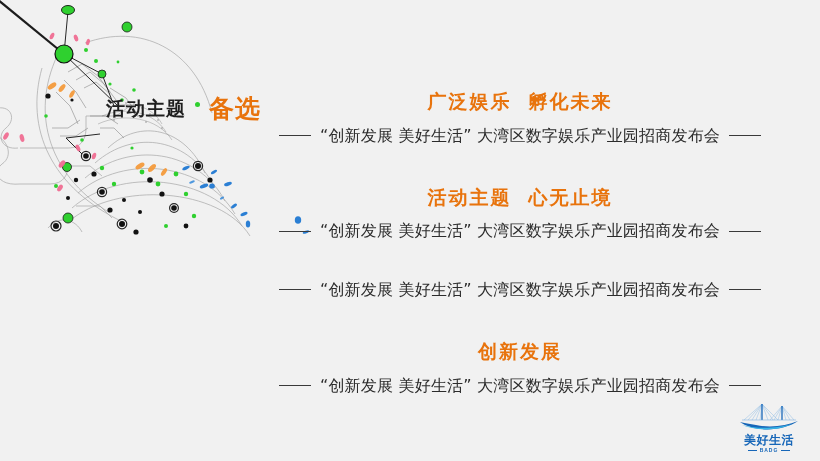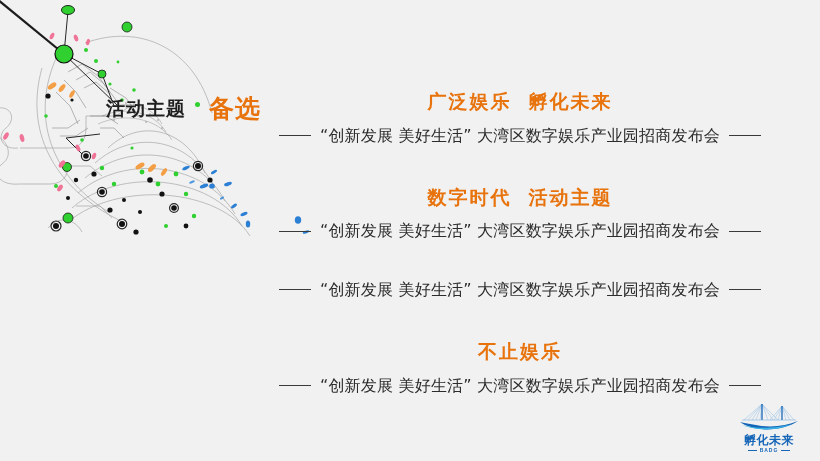--- a/index.html
+++ b/index.html
@@ -340,38 +340,38 @@
     <div class="option">
       <div class="option-title">广泛娱乐  孵化未来</div>
       <div class="option-sub">
         <span class="rule"></span>
         <span class="option-sub-text">“创新发展 美好生活” 大湾区数字娱乐产业园招商发布会</span>
         <span class="rule"></span>
       </div>
     </div>
 
     <div class="option">
-      <div class="option-title">数字时代  活动主题</div>
+      <div class="option-title">活动主题  心无止境</div>
       <div class="option-sub">
         <span class="rule"></span>
         <span class="option-sub-text">“创新发展 美好生活” 大湾区数字娱乐产业园招商发布会</span>
         <span class="rule"></span>
       </div>
     </div>
 
     <div class="option">
       <div class="option-sub">
         <span class="rule"></span>
         <span class="option-sub-text">“创新发展 美好生活” 大湾区数字娱乐产业园招商发布会</span>
         <span class="rule"></span>
       </div>
     </div>
 
     <div class="option">
-      <div class="option-title">不止娱乐</div>
+      <div class="option-title">创新发展</div>
       <div class="option-sub">
         <span class="rule"></span>
         <span class="option-sub-text">“创新发展 美好生活” 大湾区数字娱乐产业园招商发布会</span>
         <span class="rule"></span>
       </div>
     </div>
 
   </div>
 
   <div class="logo">
@@ -394,21 +394,21 @@
       </g>
       <g stroke="#1666b8" stroke-width="1.3" fill="none">
         <line x1="26" y1="3" x2="26" y2="19"></line>
         <line x1="46" y1="5" x2="46" y2="19"></line>
       </g>
       <path d="M6 19 L 60 19" stroke="#7fb3e0" stroke-width="0.6" fill="none"></path>
       <path d="M4 21 C 18 31, 46 31, 62 20 C 50 25, 34 27, 20 24 C 14 23, 8 22, 4 21 Z" fill="#1666b8"></path>
       <path d="M6 24 C 20 30, 42 30, 56 23 C 44 27, 22 28, 10 25 Z" fill="#38b6e8"></path>
     </svg>
     <div class="logo-text-row">
-      <span class="logo-cn">孵化未来</span>
+      <span class="logo-cn">美好生活</span>
     </div>
     <div class="logo-en-row">
       <span class="logo-en-rule"></span>
       <span class="logo-en">BADG</span>
       <span class="logo-en-rule"></span>
     </div>
   </div>
 
 </div>
 

